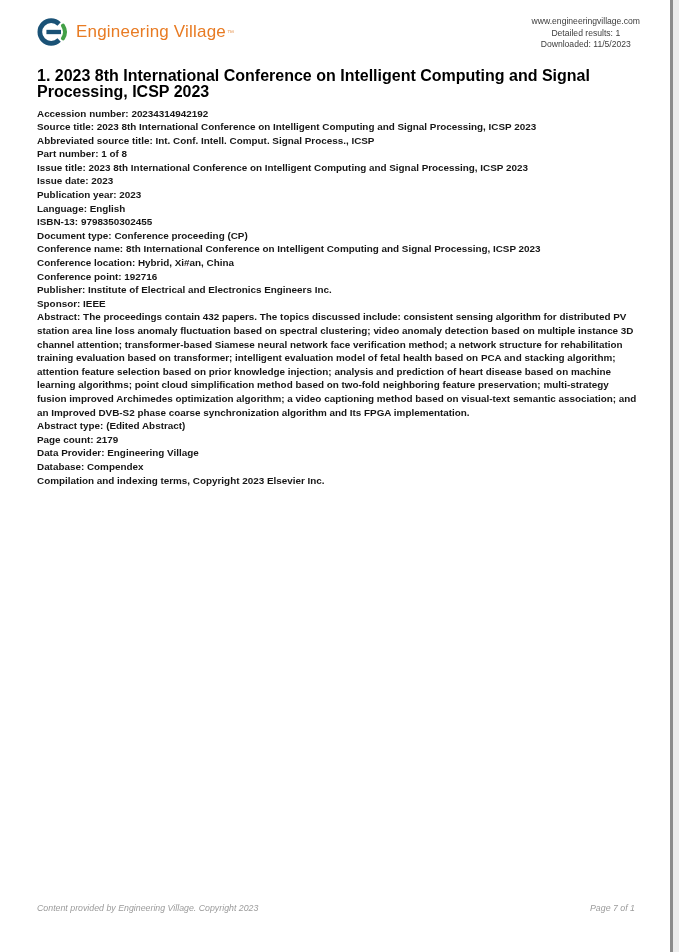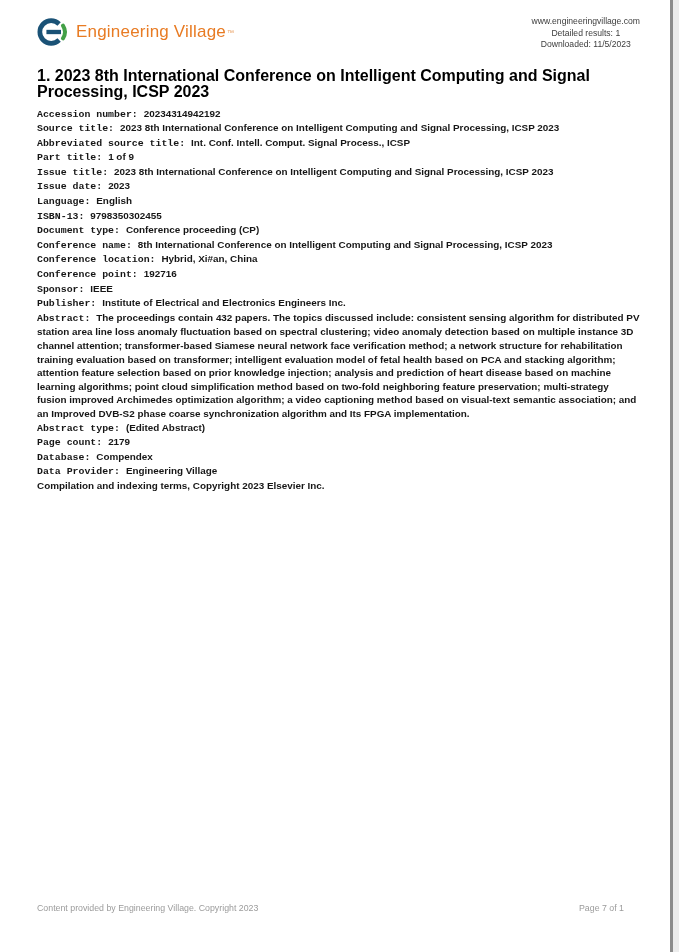--- a/index.html
+++ b/index.html
@@ -71,29 +71,30 @@
     color: #000000;
   }
   
   .fields {
     margin-top: 7px;
     font-size: 9.9px;
     line-height: 13.6px;
     color: #161616;
   }
   .field { }
-  .flabel { font-weight: bold; font-family: Liberation Mono, monospace; }
+  .flabel { font-weight: bold; }
   .fvalue { font-weight: bold; }
   
   .footer {
     position: absolute;
-    left: 37px; right: 55px; top: 903px;
+    left: 37px; right: 44px; top: 903px;
     display: flex;
     justify-content: space-between;
     font-size: 8.8px;
+    font-style: italic;
     color: #9b9b9b;
   }
 </style>
 </head>
 <body>
 
 <div class="page">
 
   <div class="content">
 
@@ -113,36 +114,37 @@
         <div>Downloaded: 11/5/2023</div>
       </div>
     </div>
 
     <div class="doc-title">1. 2023 8th International Conference on Intelligent Computing and Signal Processing, ICSP 2023</div>
 
     <div class="fields">
         <div class="field"><span class="flabel">Accession number: </span><span class="fvalue">20234314942192</span></div>
         <div class="field"><span class="flabel">Source title: </span><span class="fvalue">2023 8th International Conference on Intelligent Computing and Signal Processing, ICSP 2023</span></div>
         <div class="field"><span class="flabel">Abbreviated source title: </span><span class="fvalue">Int. Conf. Intell. Comput. Signal Process., ICSP</span></div>
-        <div class="field"><span class="flabel">Part title: </span><span class="fvalue">1 of 9</span></div>
+        <div class="field"><span class="flabel">Part number: </span><span class="fvalue">1 of 8</span></div>
         <div class="field"><span class="flabel">Issue title: </span><span class="fvalue">2023 8th International Conference on Intelligent Computing and Signal Processing, ICSP 2023</span></div>
         <div class="field"><span class="flabel">Issue date: </span><span class="fvalue">2023</span></div>
+        <div class="field"><span class="flabel">Publication year: </span><span class="fvalue">2023</span></div>
         <div class="field"><span class="flabel">Language: </span><span class="fvalue">English</span></div>
         <div class="field"><span class="flabel">ISBN-13: </span><span class="fvalue">9798350302455</span></div>
         <div class="field"><span class="flabel">Document type: </span><span class="fvalue">Conference proceeding (CP)</span></div>
         <div class="field"><span class="flabel">Conference name: </span><span class="fvalue">8th International Conference on Intelligent Computing and Signal Processing, ICSP 2023</span></div>
         <div class="field"><span class="flabel">Conference location: </span><span class="fvalue">Hybrid, Xi#an, China</span></div>
         <div class="field"><span class="flabel">Conference point: </span><span class="fvalue">192716</span></div>
+        <div class="field"><span class="flabel">Publisher: </span><span class="fvalue">Institute of Electrical and Electronics Engineers Inc.</span></div>
         <div class="field"><span class="flabel">Sponsor: </span><span class="fvalue">IEEE</span></div>
-        <div class="field"><span class="flabel">Publisher: </span><span class="fvalue">Institute of Electrical and Electronics Engineers Inc.</span></div>
         <div class="field"><span class="flabel">Abstract: </span><span class="fvalue">The proceedings contain 432 papers. The topics discussed include: consistent sensing algorithm for distributed PV station area line loss anomaly fluctuation based on spectral clustering; video anomaly detection based on multiple instance 3D channel attention; transformer-based Siamese neural network face verification method; a network structure for rehabilitation training evaluation based on transformer; intelligent evaluation model of fetal health based on PCA and stacking algorithm; attention feature selection based on prior knowledge injection; analysis and prediction of heart disease based on machine learning algorithms; point cloud simplification method based on two-fold neighboring feature preservation; multi-strategy fusion improved Archimedes optimization algorithm; a video captioning method based on visual-text semantic association; and an Improved DVB-S2 phase coarse synchronization algorithm and Its FPGA implementation.</span></div>
         <div class="field"><span class="flabel">Abstract type: </span><span class="fvalue">(Edited Abstract)</span></div>
         <div class="field"><span class="flabel">Page count: </span><span class="fvalue">2179</span></div>
+        <div class="field"><span class="flabel">Data Provider: </span><span class="fvalue">Engineering Village</span></div>
         <div class="field"><span class="flabel">Database: </span><span class="fvalue">Compendex</span></div>
-        <div class="field"><span class="flabel">Data Provider: </span><span class="fvalue">Engineering Village</span></div>
         <div class="field"><span class="fvalue">Compilation and indexing terms, Copyright 2023 Elsevier Inc.</span></div>
       </div>
 
   </div>
 
   <div class="footer">
     <span>Content provided by Engineering Village. Copyright 2023</span>
     <span>Page 7 of 1</span>
   </div>
 

